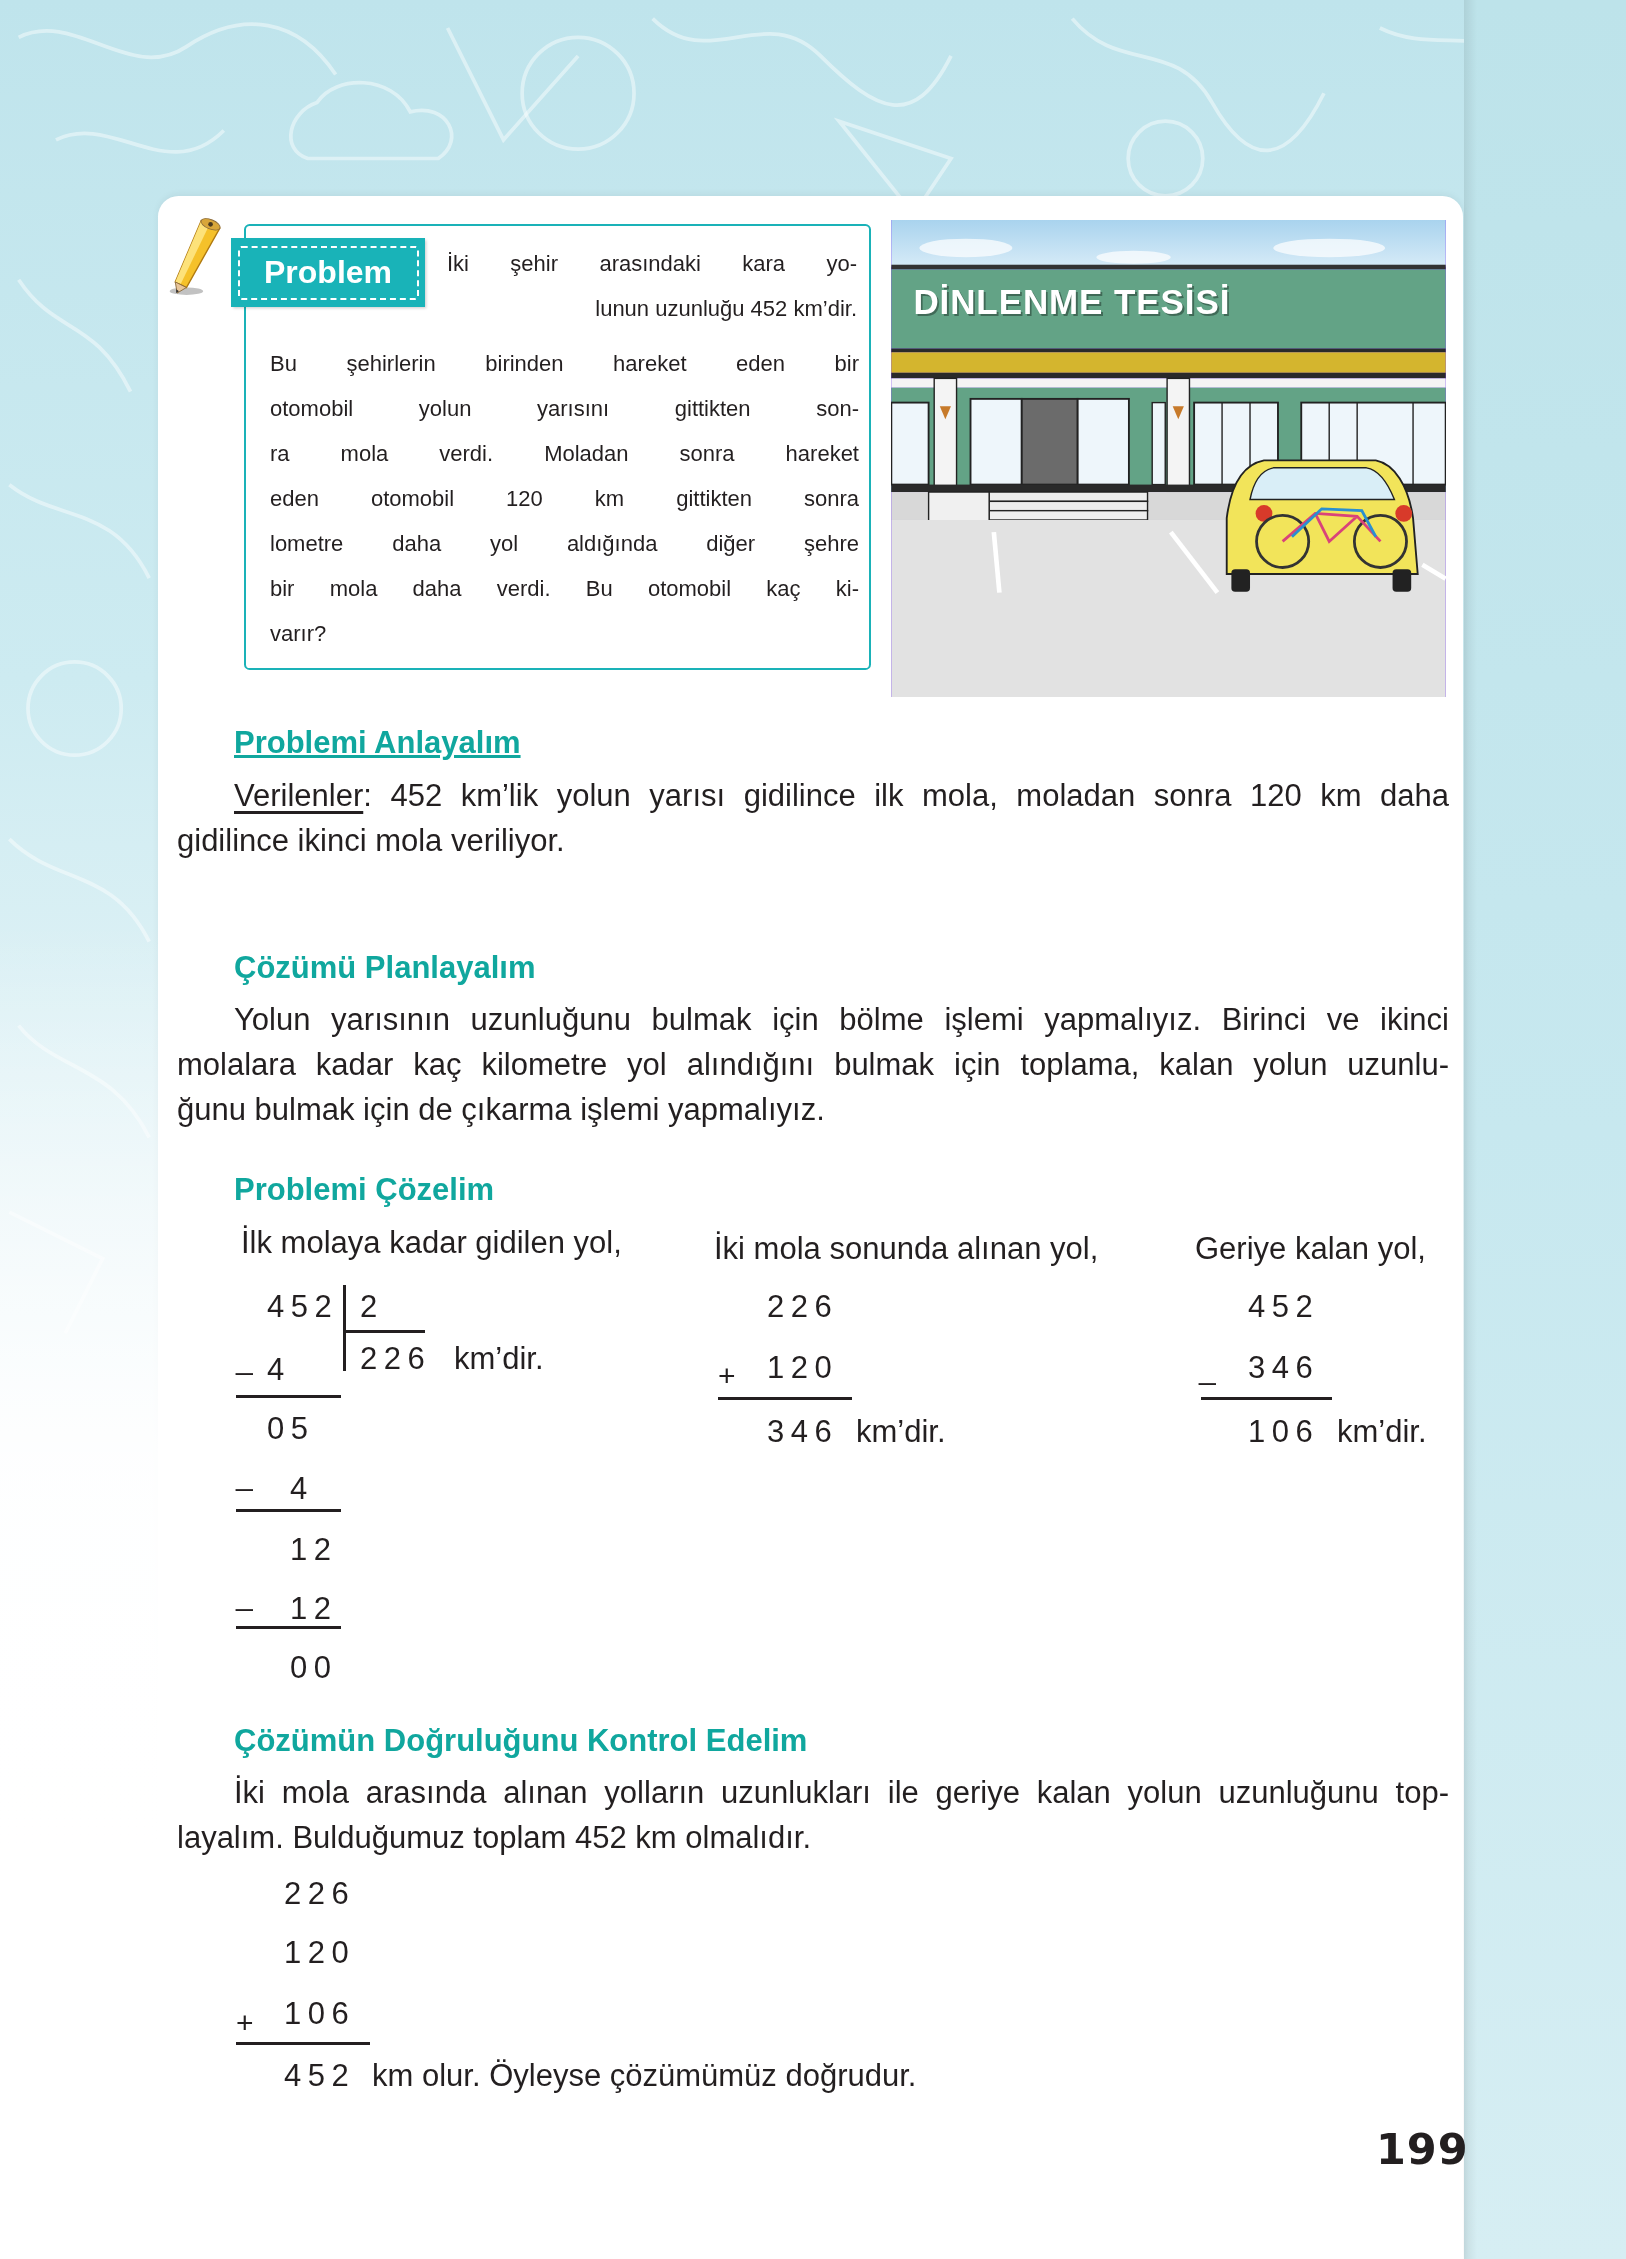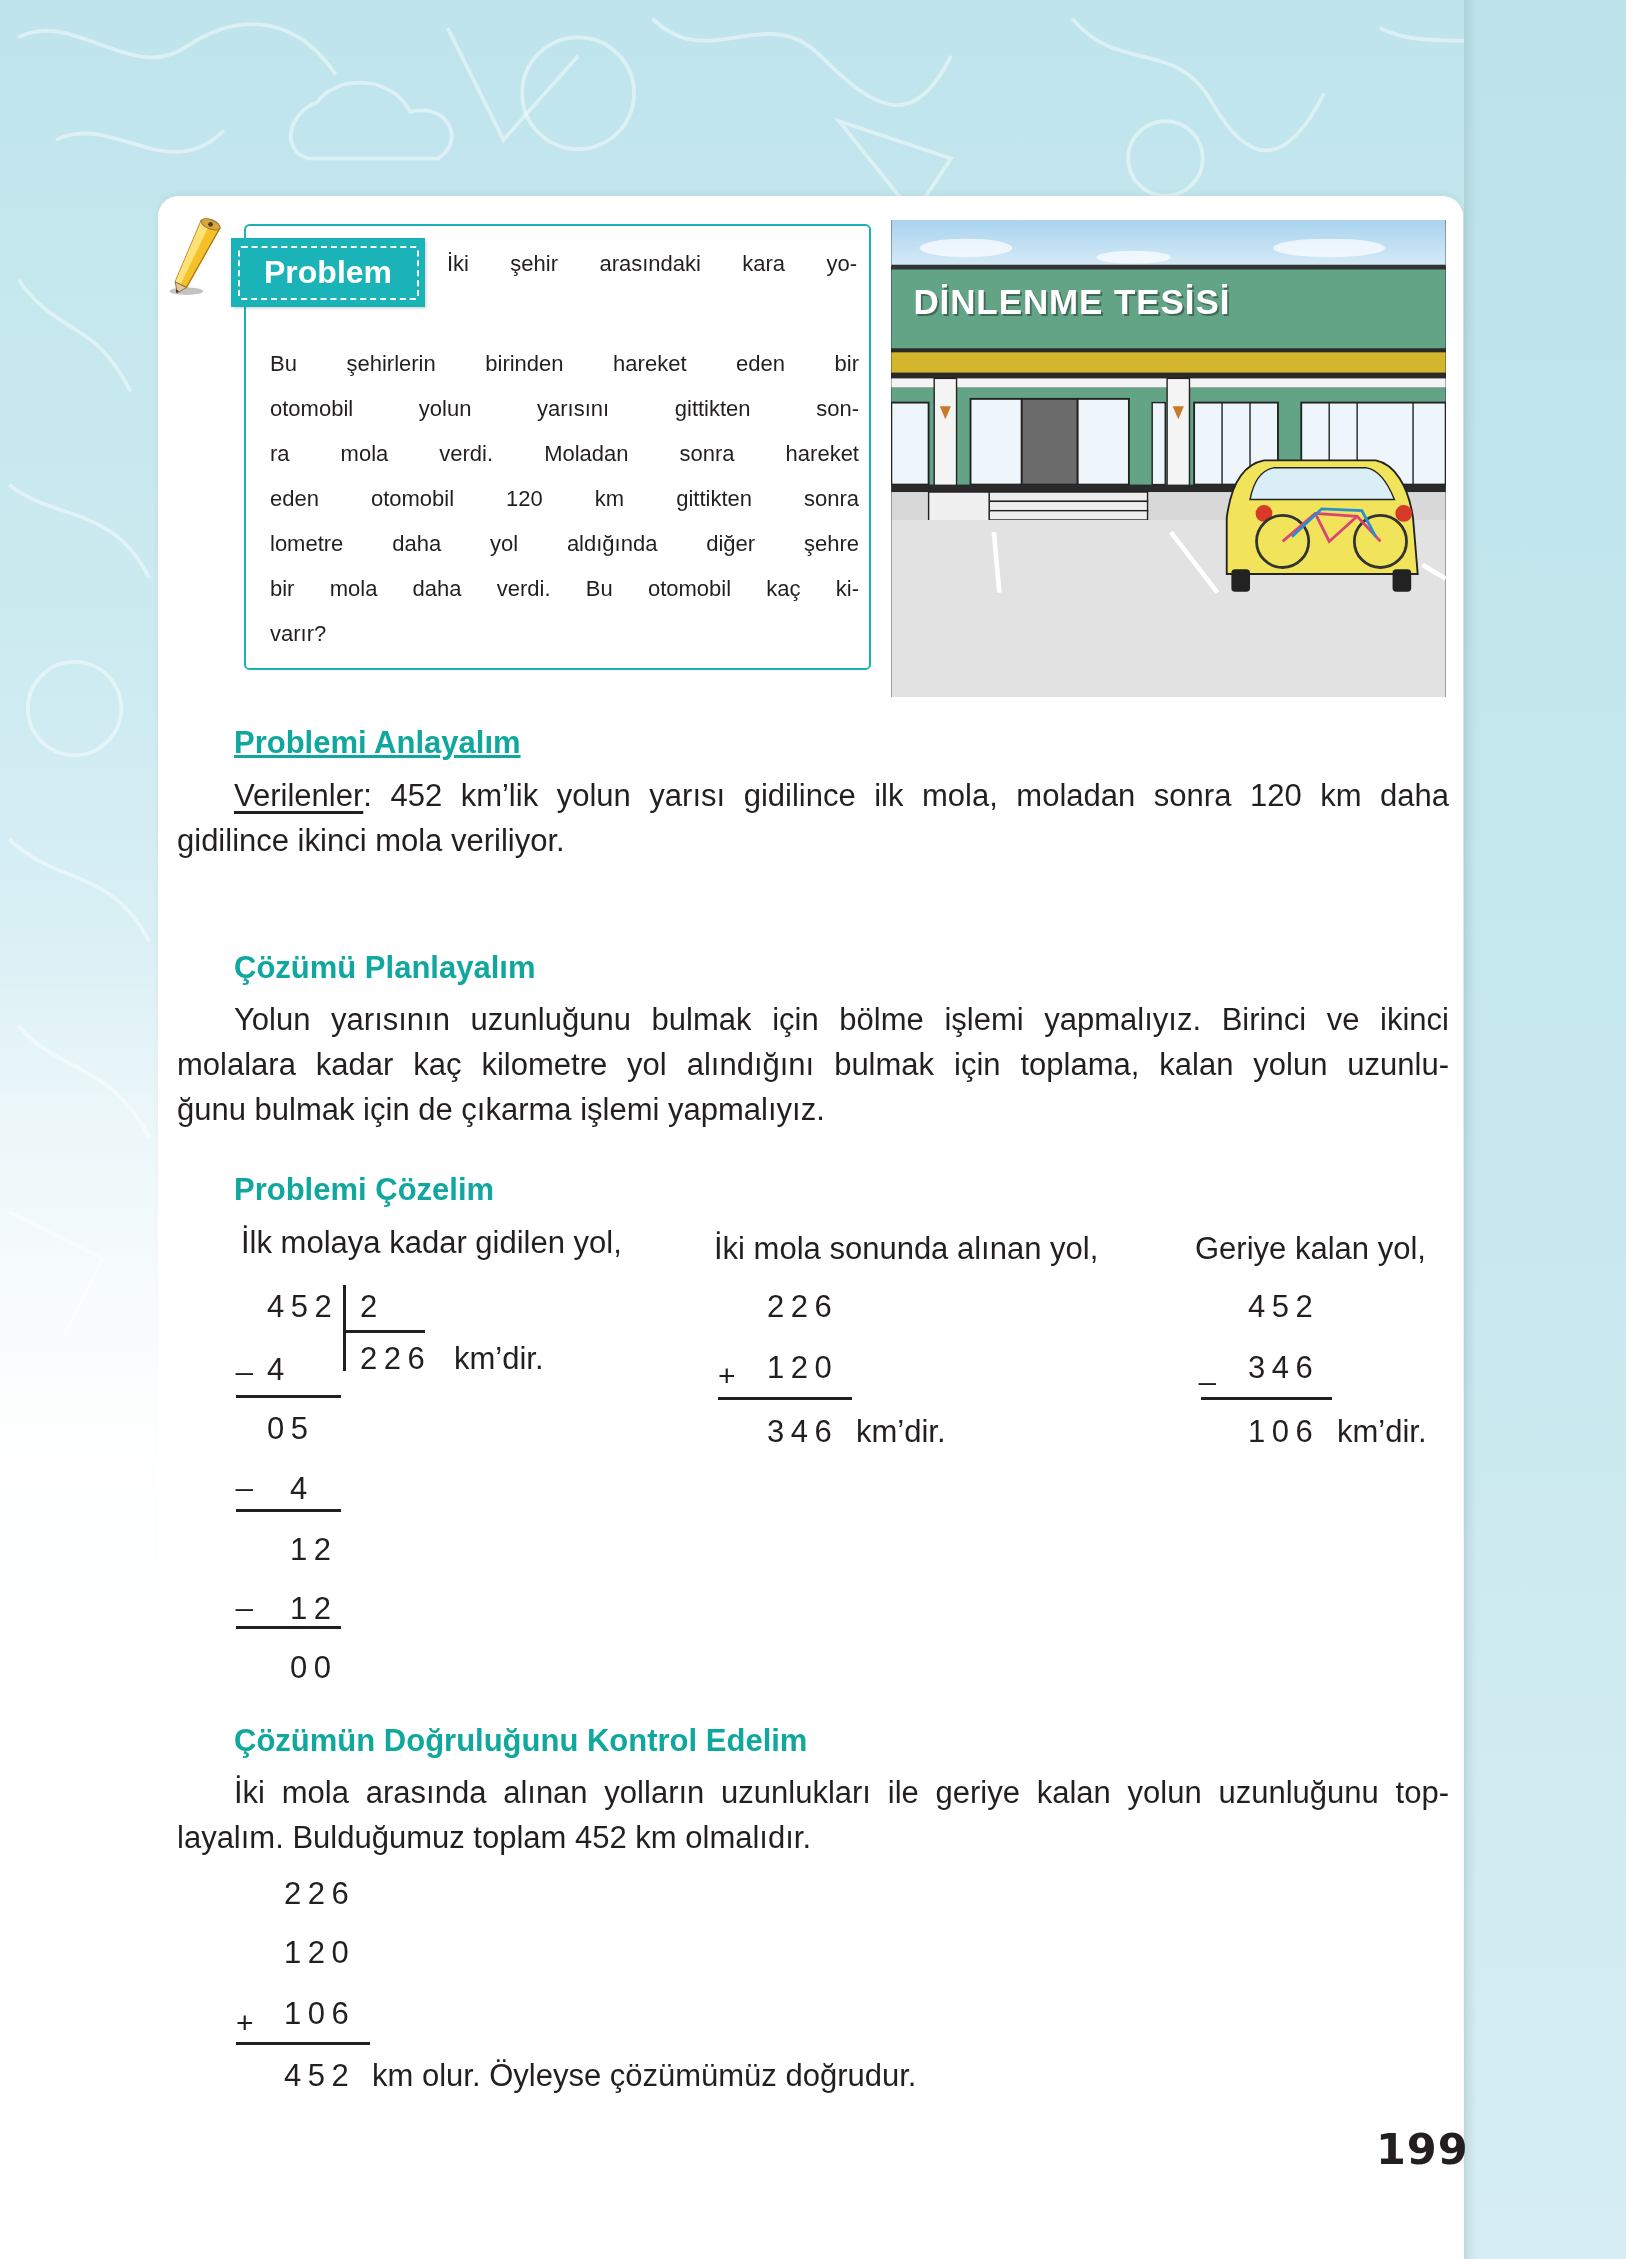--- a/index.html
+++ b/index.html
@@ -51,21 +51,21 @@
     position: absolute; font-size: 22px; line-height: 45px; color: #231f20;
   }
   .pt-first { left: 447px; top: 241px; width: 410px; text-align: justify; text-align-last: justify; }
   .pt-first span { display: block; }
   .pt-first .l2 { text-align: right; text-align-last: right; }
   .pt-rest { left: 270px; top: 341px; width: 589px; }
   .pt-rest span { display: block; text-align: justify; text-align-last: justify; }
   .pt-rest span.last { text-align-last: left; }
 
   
-  .illus { position: absolute; left: 891px; top: 220px; width: 555px; height: 477px; overflow: hidden; background: #0f172a; }
+  .illus { position: absolute; left: 891px; top: 220px; width: 555px; height: 477px; overflow: hidden; background: #8b5cf6; }
 
   
   .h-teal { position: absolute; color: #10a79e; font-weight: bold; font-size: 31px; }
   .para { position: absolute; font-size: 31px; line-height: 45px; color: #231f20; }
   .para .j { display: block; text-align: justify; text-align-last: justify; }
   .para .l { display: block; }
   .u { text-decoration: underline; text-underline-offset: 4.7px; }
 
   .num { position: absolute; font-size: 31px; letter-spacing: 6.5px; color: #231f20; font-family: "Liberation Sans", sans-serif; }
   .lbl { position: absolute; font-size: 31px; color: #231f20; }
@@ -120,20 +120,21 @@
   <ellipse cx="48" cy="12" rx="11" ry="5" transform="rotate(22 48 12)" fill="#d8a63a" stroke="#8a6a3a" stroke-width="1"></ellipse>
   <circle cx="48" cy="12" r="2.5" fill="#4a3a20"></circle>
 </svg>
 
 <div class="problem-box"></div>
 <div class="problem-tag">
   <div class="problem-tag-inner">Problem</div>
 </div>
 <div class="problem-text pt-first">
   <span>İki şehir arasındaki kara yo-</span>
+  <span class="l2">lunun uzunluğu 452 km’dir.</span>
 </div>
 <div class="problem-text pt-rest">
   <span>Bu şehirlerin birinden hareket eden bir</span>
   <span>otomobil yolun yarısını gittikten son-</span>
   <span>ra mola verdi. Moladan sonra hareket</span>
   <span>eden otomobil 120 km gittikten sonra</span>
   <span>lometre daha yol aldığında diğer şehre</span>
   <span>bir mola daha verdi. Bu otomobil kaç ki-</span>
   <span class="last">varır?</span>
 </div>

